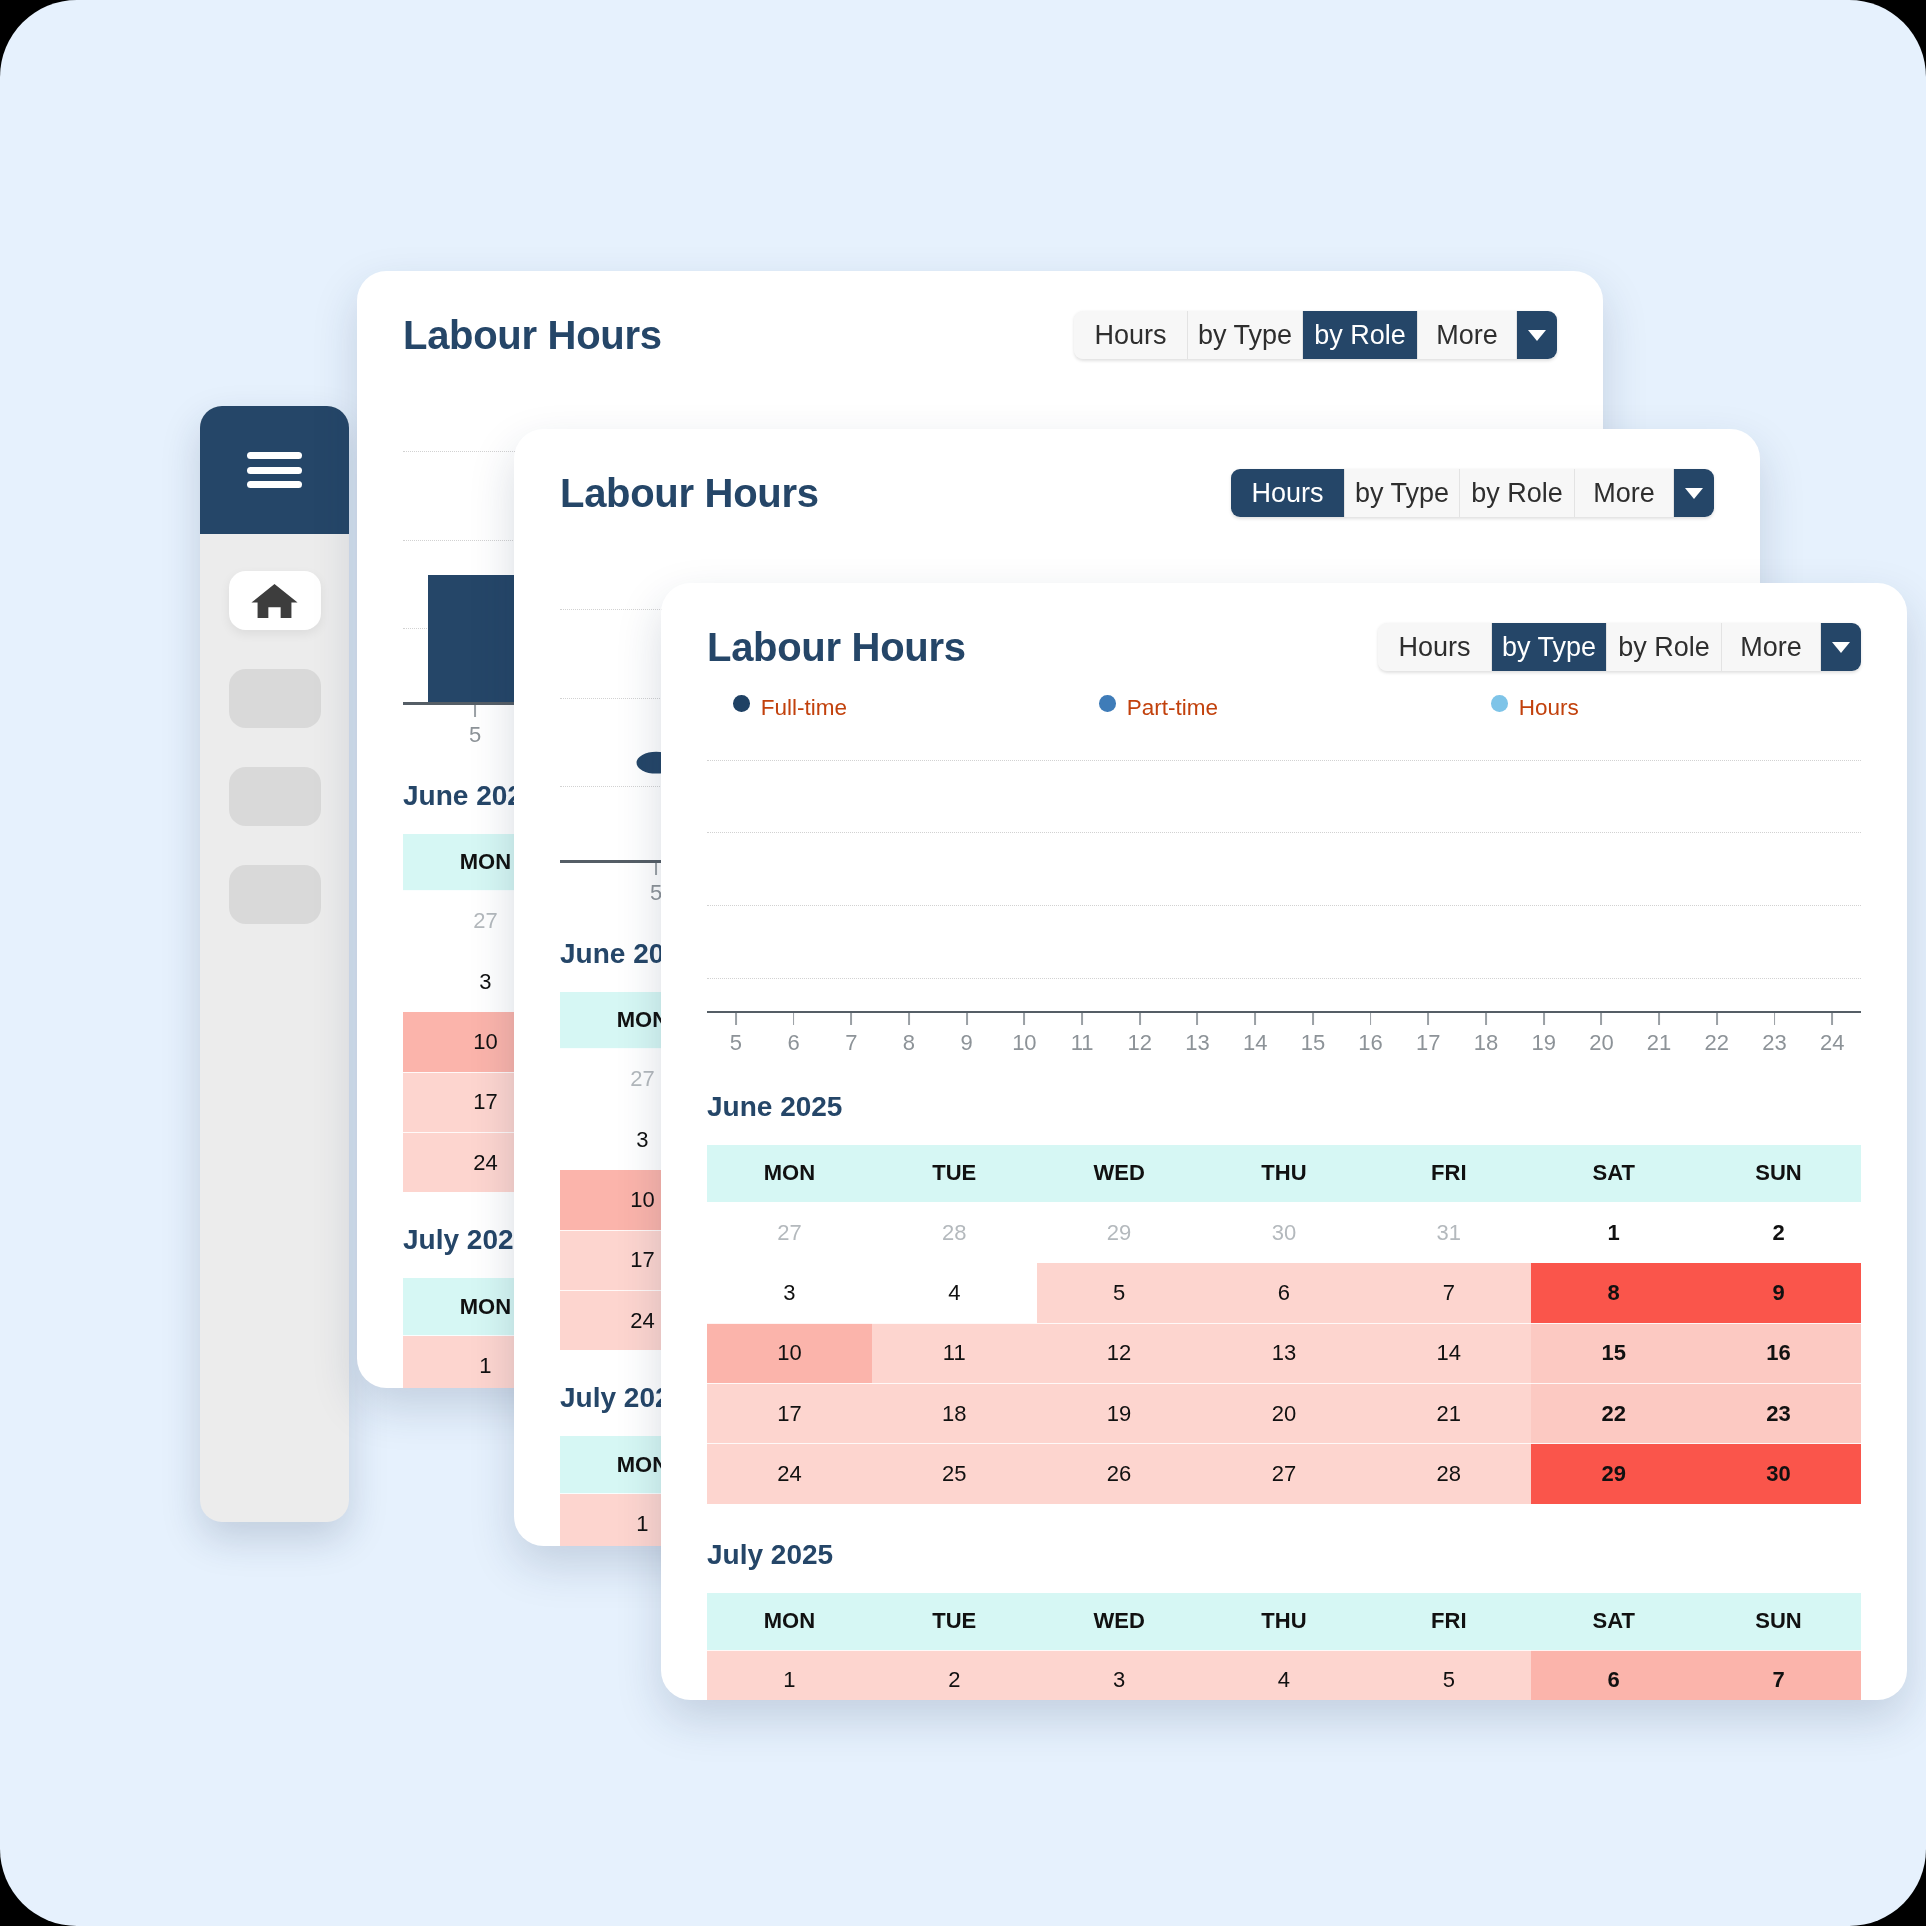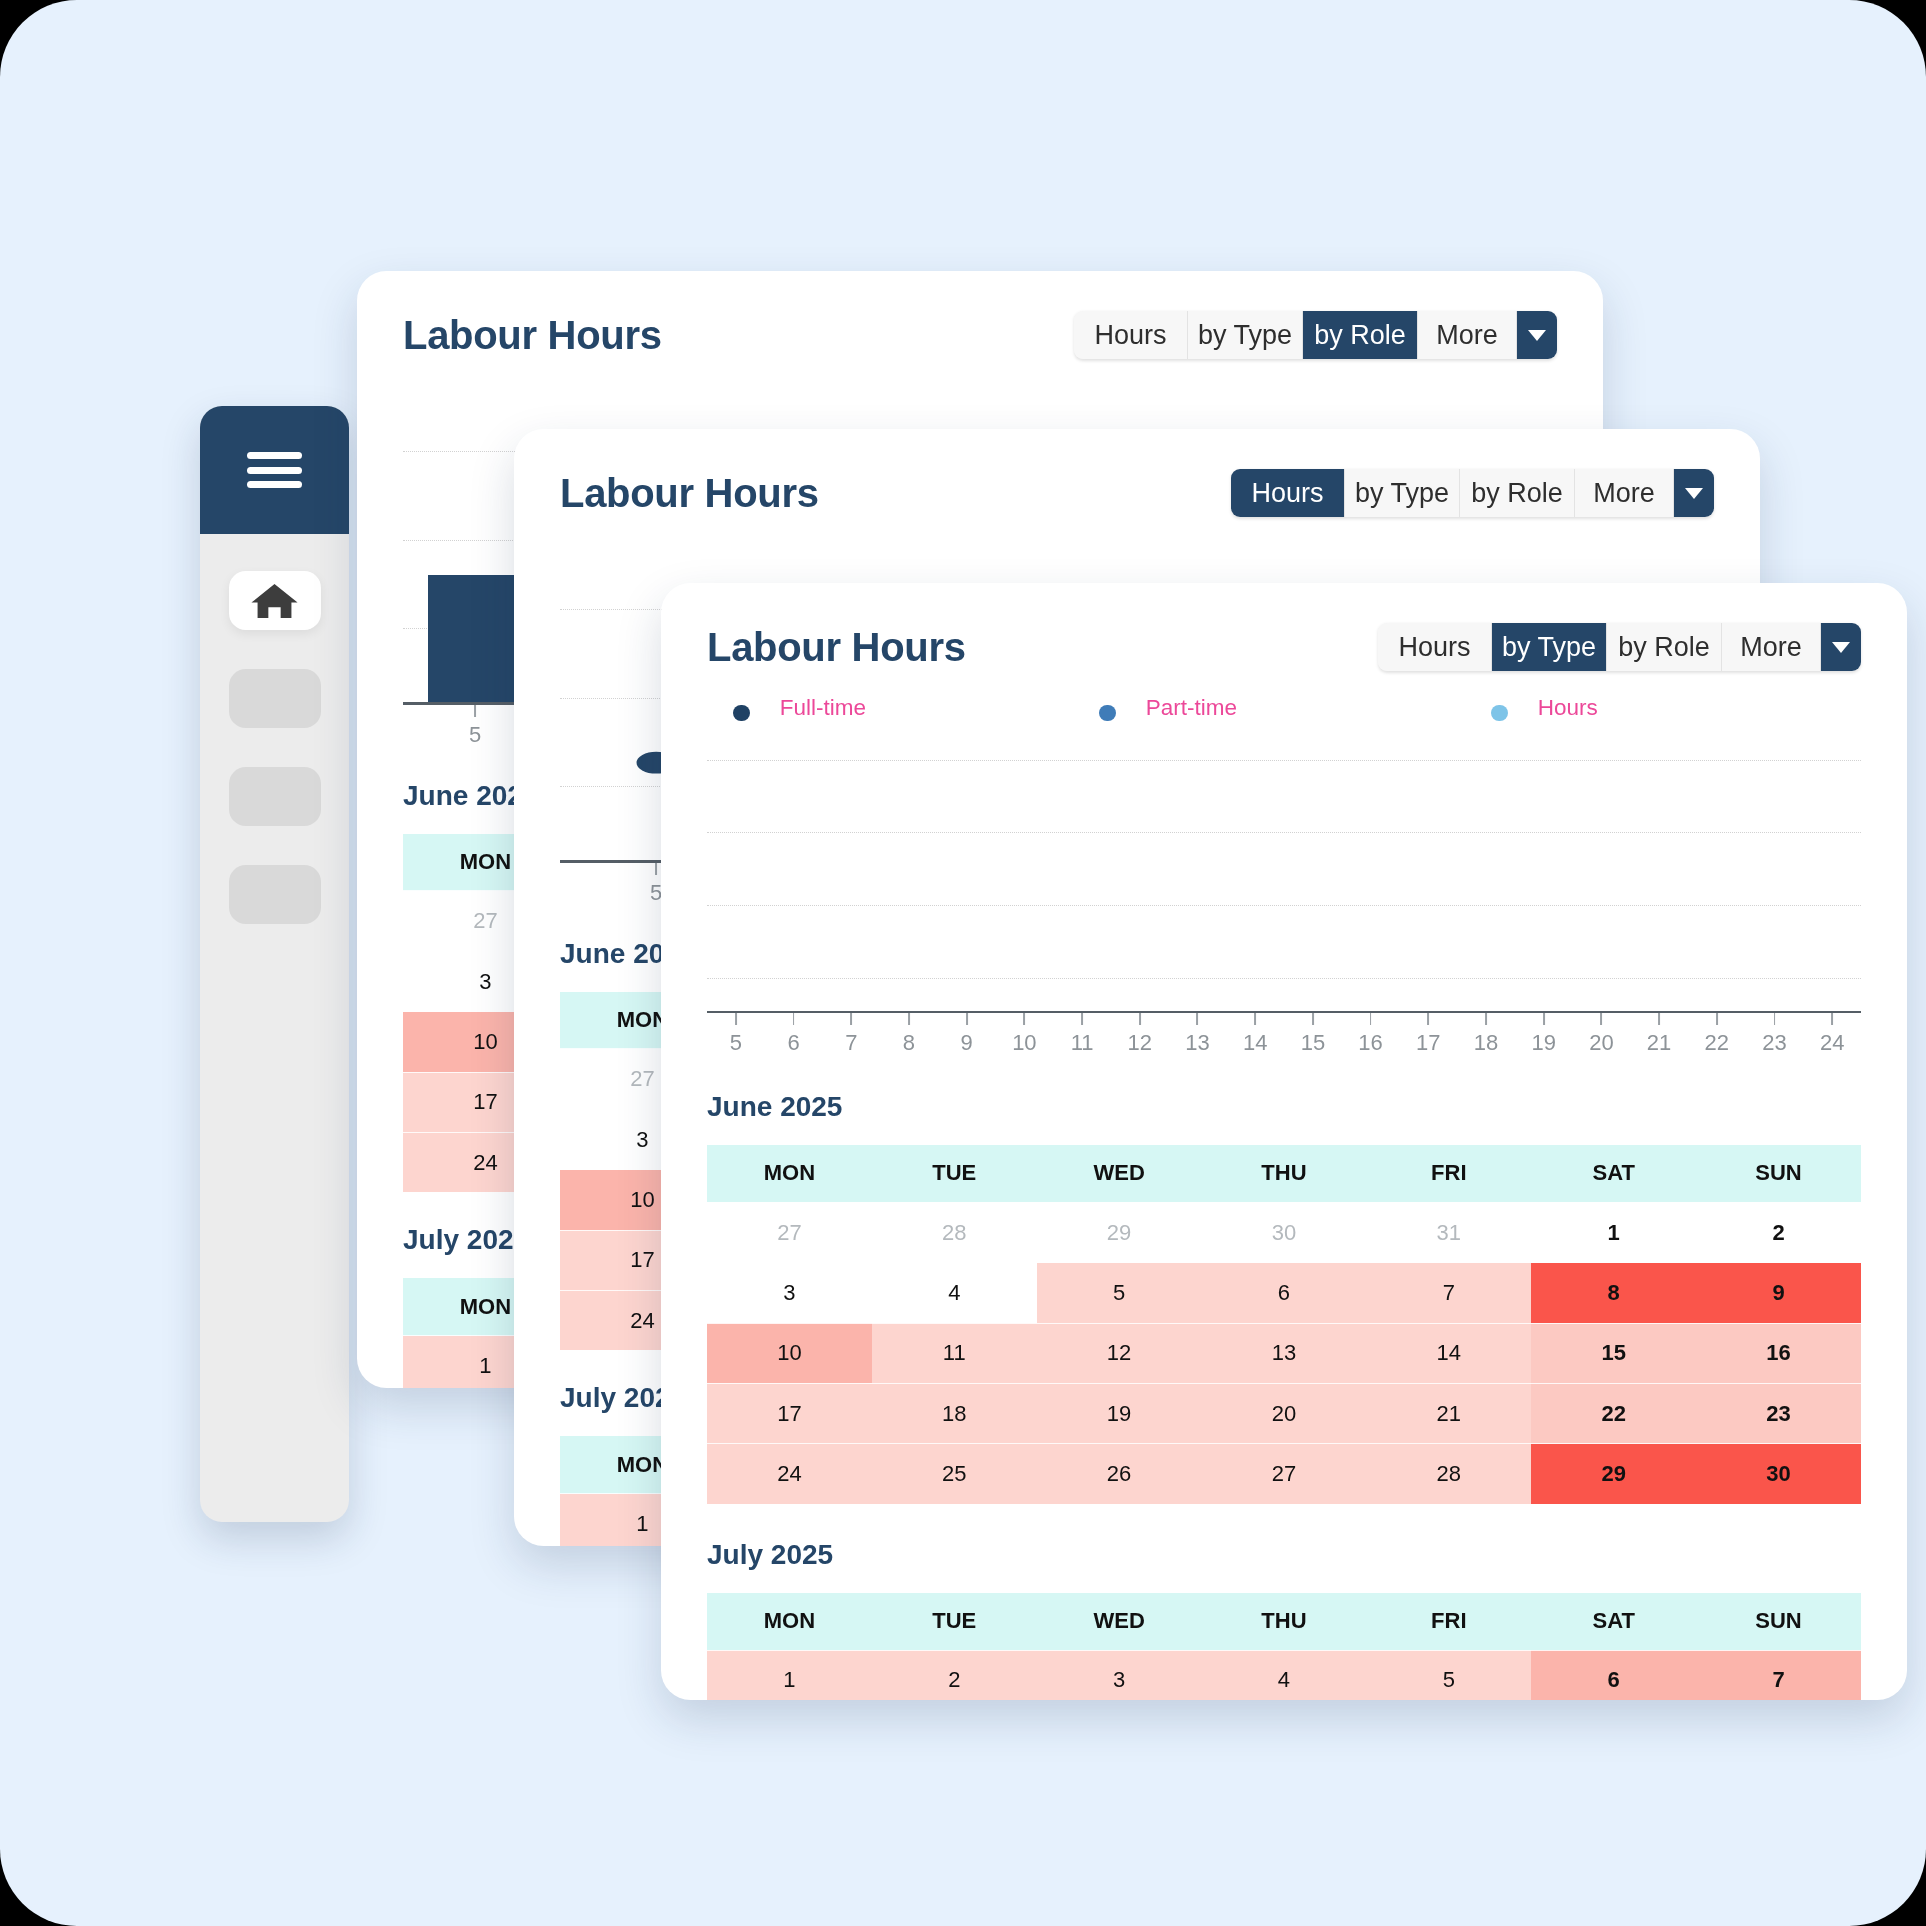--- a/index.html
+++ b/index.html
@@ -46,21 +46,21 @@
   .tab.w1{width:113px;}
   .tab.w2{width:114px;}
   .tab.w3{width:114px;}
   .tab.w4{width:98px;}
   .tab.active{background:#254668;color:#fff;}
   .tab-caret{width:40px;background:#254668;display:flex;align-items:center;justify-content:center;}
   .tab-caret .cv{width:0;height:0;border-left:9.6px solid transparent;border-right:9.6px solid transparent;border-top:11px solid #fff;}
 
   
   .legend{display:flex;padding:24.4px 0 0 72px;}
-  .lg{display:flex;align-items:flex-end;gap:30px;font-size:22.5px;color:#ec4899;}
+  .lg{display:flex;align-items:flex-start;gap:11px;font-size:22.5px;color:#c2410c;}
   .lg .dot{width:16.7px;height:16.7px;border-radius:50%;display:block;}
   .lg:nth-child(1){width:366px;}
   .lg:nth-child(2){width:392px;}
 
   
   .chart-wrap{position:relative;margin:19px 46px 0 46px;height:270px;}
   .grid-line{position:absolute;left:0;right:0;height:0;border-top:1.9px dotted #d2d2d2;}
   .bars{position:absolute;left:0;right:0;bottom:0;height:100%;display:flex;align-items:flex-end;gap:0;}
   .bcol{flex:1;display:flex;flex-direction:column;justify-content:flex-end;align-items:center;height:100%;}
   .bar{width:72%;display:flex;flex-direction:column;justify-content:flex-end;}

